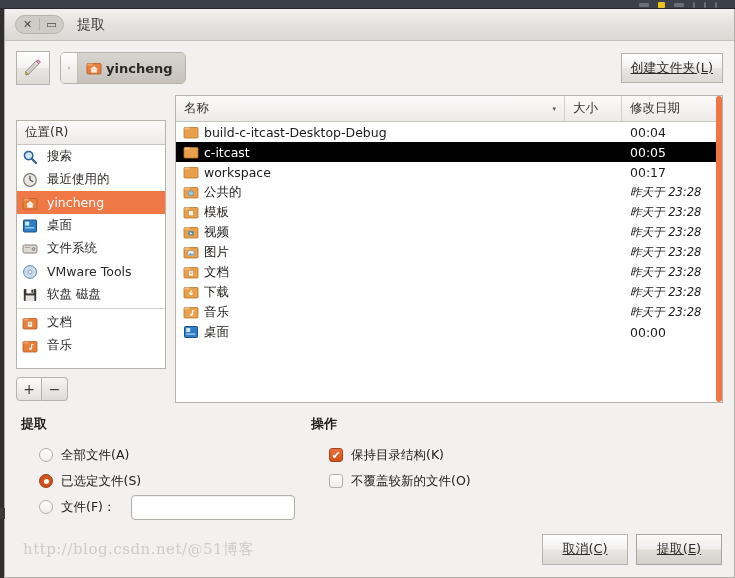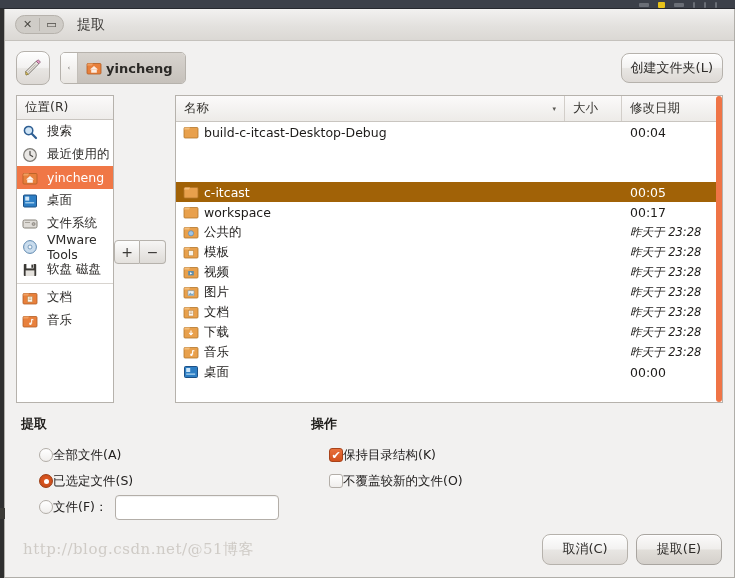--- a/index.html
+++ b/index.html
@@ -80,27 +80,28 @@
   
   #pathbar {
     flex: 0 0 54px;
     display: flex; align-items: center;
     padding: 0 11px;
     background: #f2f1f0;
   }
   .gtk-btn {
     background: linear-gradient(to bottom, #fefefe 0%, #f3f2f1 48%, #e8e6e3 52%, #ddd9d5 100%);
     border: 1px solid #b6b2ac;
-    border-radius: 8px;
+    border-radius: 0;
     color: #2e2c2a;
     font-size: 13px;
     padding: 5px 9px;
     cursor: default;
     white-space: nowrap;
     box-shadow: 0 1px 0 rgba(255,255,255,.7) inset;
+    text-decoration: underline;
   }
   #edit-path-button {
     width: 34px; height: 34px;
     padding: 0;
     display: flex; align-items: center; justify-content: center;
   }
   #breadcrumbs {
     margin-left: 10px;
     display: flex; align-items: stretch;
     border: 1px solid #b6b2ac;
@@ -128,22 +129,23 @@
   #panes {
     flex: 1 1 auto;
     display: flex;
     padding: 0 11px;
     gap: 0;
     min-height: 0;
   }
   
   #places {
     width: 150px;
-    display: flex; flex-direction: row;
+    display: flex; flex-direction: column;
     background: #f2f1f0;
+    margin-top: 25px;
   }
   #places-frame {
     flex: 1 1 auto;
     border: 1px solid #b6b2ac;
     background: #ffffff;
     display: flex; flex-direction: column;
     overflow: hidden;
   }
   #places-header {
     flex: 0 0 24px;
@@ -219,21 +221,21 @@
   #col-date { width: 100px; }
 
   #rows { flex: 1 1 auto; overflow: hidden; }
   .frow {
     height: 20px;
     display: flex; align-items: center;
     font-size: 12.5px;
     color: #1d1b19;
     cursor: default;
   }
-  .frow.selected { background: #a16207; color: #ffffff; margin-top: 40px; }
+  .frow.selected { background: #000000; color: #ffffff; }
   .fname {
     flex: 1 1 auto;
     display: flex; align-items: center; gap: 5px;
     padding-left: 7px;
     overflow: hidden; white-space: nowrap;
   }
   .fsize { width: 57px; text-align: left; padding-left: 8px; }
   .fdate { width: 100px; padding-left: 8px; white-space: nowrap; }
   .fdate .dsmall { font-size: 11.5px; font-style: italic; }
 
@@ -259,21 +261,21 @@
   .opt-col { display: flex; flex-direction: column; }
   #opt-extract { width: 290px; }
   .opt-title {
     font-size: 13px; font-weight: bold; color: #1f1d1b;
     margin-bottom: 9px;
   }
   .opt-row {
     display: flex; align-items: center;
     height: 26px;
     padding-left: 18px;
-    gap: 0;
+    gap: 8px;
     font-size: 12.5px; color: #232120;
   }
   .radio {
     width: 14px; height: 14px; flex: 0 0 14px;
     border-radius: 50%;
     border: 1px solid #b3aea8;
     background: linear-gradient(to bottom,#ffffff,#f0eeec);
     display: flex; align-items: center; justify-content: center;
   }
   .radio.on {

